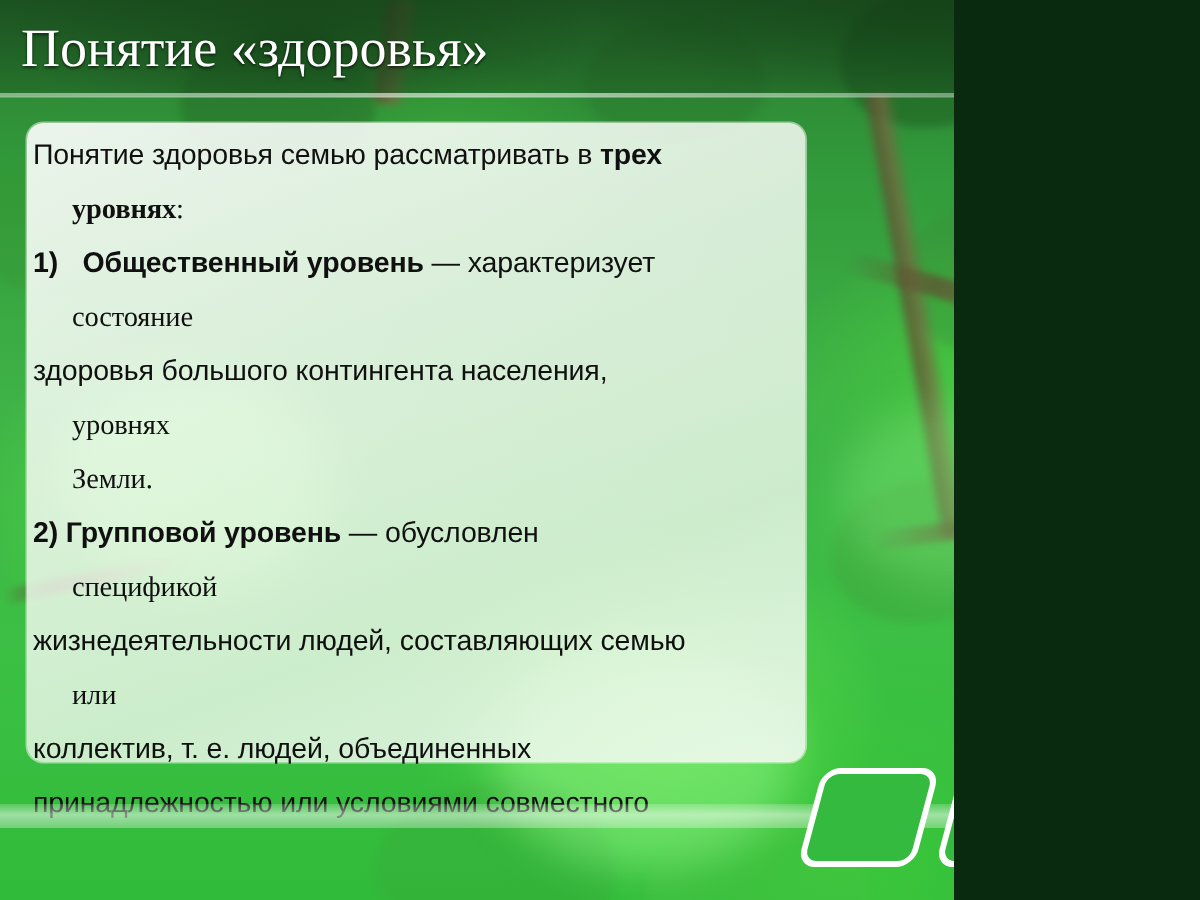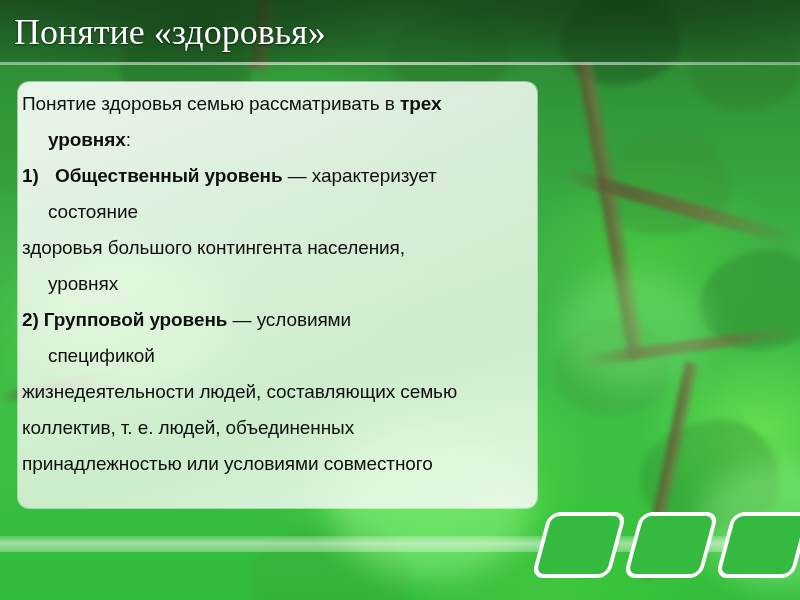--- a/index.html
+++ b/index.html
@@ -2,21 +2,21 @@
 <html><head>
 <meta charset="utf-8">
 <style>
   html, body {
     margin: 0;
     padding: 0;
     background: #0a2a10;
   }
   #slide {
     position: relative;
-    width: 800px;
+    width: 636px;
     height: 600px;
     overflow: hidden;
     font-family: "Liberation Sans", sans-serif;
     background: #2fae38;
   }
 
   
   .bg-base {
     position: absolute;
     inset: 0;
@@ -103,21 +103,21 @@
     top: 86px;
     width: 560px;
     font-size: 19px;
     line-height: 36px;
     color: #101010;
     letter-spacing: -0.1px;
   }
   .line {
     white-space: nowrap;
   }
-  .line.ind { padding-left: 26px; }
+  .line.ind { padding-left: 26px; font-family: Liberation Serif, serif; }
   .line.num {
     position: relative;
     padding-left: 33px;
   }
   .line.num .marker {
     position: absolute;
     left: 0;
     top: 0;
     font-weight: bold;
   }
@@ -185,23 +185,25 @@
 
   <div class="panel"></div>
 
   <div class="body-text" id="body-text">
       <div class="line"><span>Понятие здоровья семью рассматривать в </span><span class="b">трех</span></div>
       <div class="line ind"><span class="b">уровнях</span><span>:</span></div>
       <div class="line num"><span class="marker">1)</span><span class="b">Общественный уровень</span><span> — характеризует</span></div>
       <div class="line ind"><span>состояние</span></div>
       <div class="line"><span>здоровья большого контингента населения,</span></div>
       <div class="line ind"><span>уровнях</span></div>
-      <div class="line"><span class="b">2) Групповой уровень</span><span> — условиями</span></div>
+      <div class="line ind"><span>Земли.</span></div>
+      <div class="line"><span class="b">2) Групповой уровень</span><span> — обусловлен</span></div>
       <div class="line ind"><span>спецификой</span></div>
       <div class="line"><span>жизнедеятельности людей, составляющих семью</span></div>
+      <div class="line ind"><span>или</span></div>
       <div class="line"><span>коллектив, т. е. людей, объединенных</span></div>
       <div class="line"><span>принадлежностью или условиями совместного</span></div>
     </div>
 
   <div class="band-line band-low"></div>
 
   <div class="deco-wrap">
     <div class="deco d1"></div>
     <div class="deco d2"></div>
     <div class="deco d3"></div>

